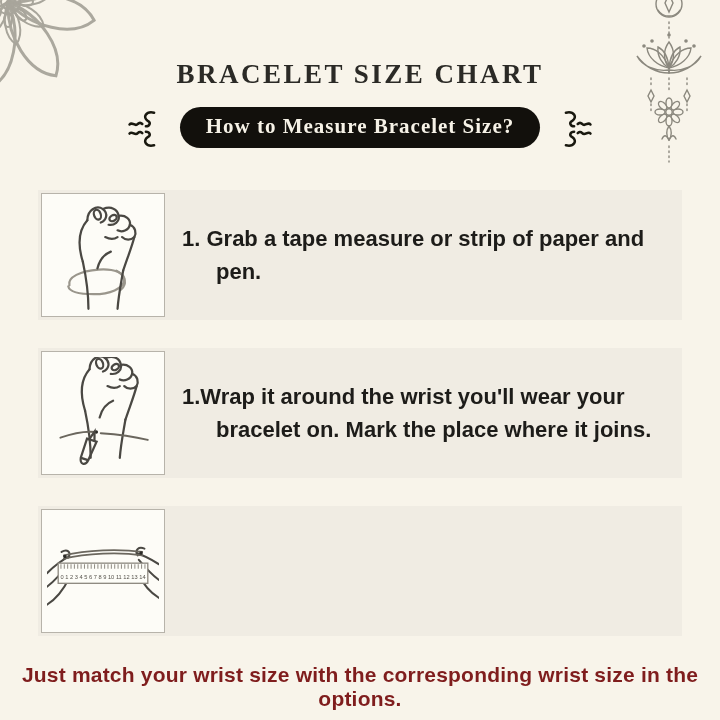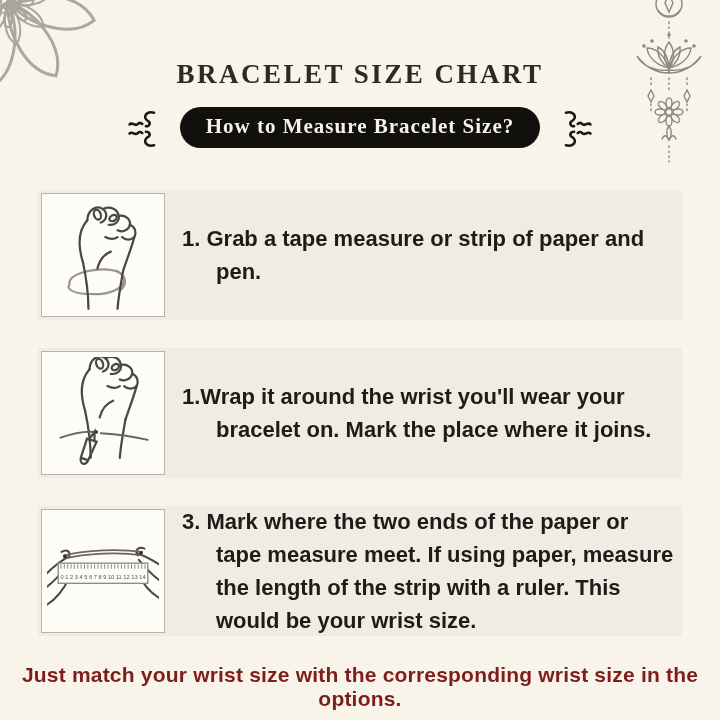--- a/index.html
+++ b/index.html
@@ -222,18 +222,17 @@
           <path d="M15,36 C35,31 65,30 85,33"></path>
           <path d="M15,39 C35,34 65,33 85,36"></path>
         </g>
         <circle cx="16" cy="37" r="1.6" fill="#2b2a26"></circle>
         <circle cx="84" cy="34" r="1.6" fill="#2b2a26"></circle>
         <rect x="10" y="43" width="80" height="18" fill="#fdfdf8" stroke="#8f8b82" stroke-width="1.2"></rect>
         <line x1="12" y1="46" x2="88" y2="46" stroke="#8f8b82" stroke-width="4" stroke-dasharray="0.9 2.1"></line>
         <text x="12" y="57" font-size="4.6" fill="#55524b" textLength="76" lengthAdjust="spacingAndGlyphs">0 1 2 3 4 5 6 7 8 9 10 11 12 13 14</text>
       </svg>
     </div>
-    <div class="step-text">3. Mark where the two ends of the paper or tape measure meet. If using paper, measure the length of the strip with a ruler. This would be your wrist size.</div>
   </div>
 
 </div>
 
 <div class="footer-note">Just match your wrist size with the corresponding wrist size in the options.</div>
 
 </body></html>

